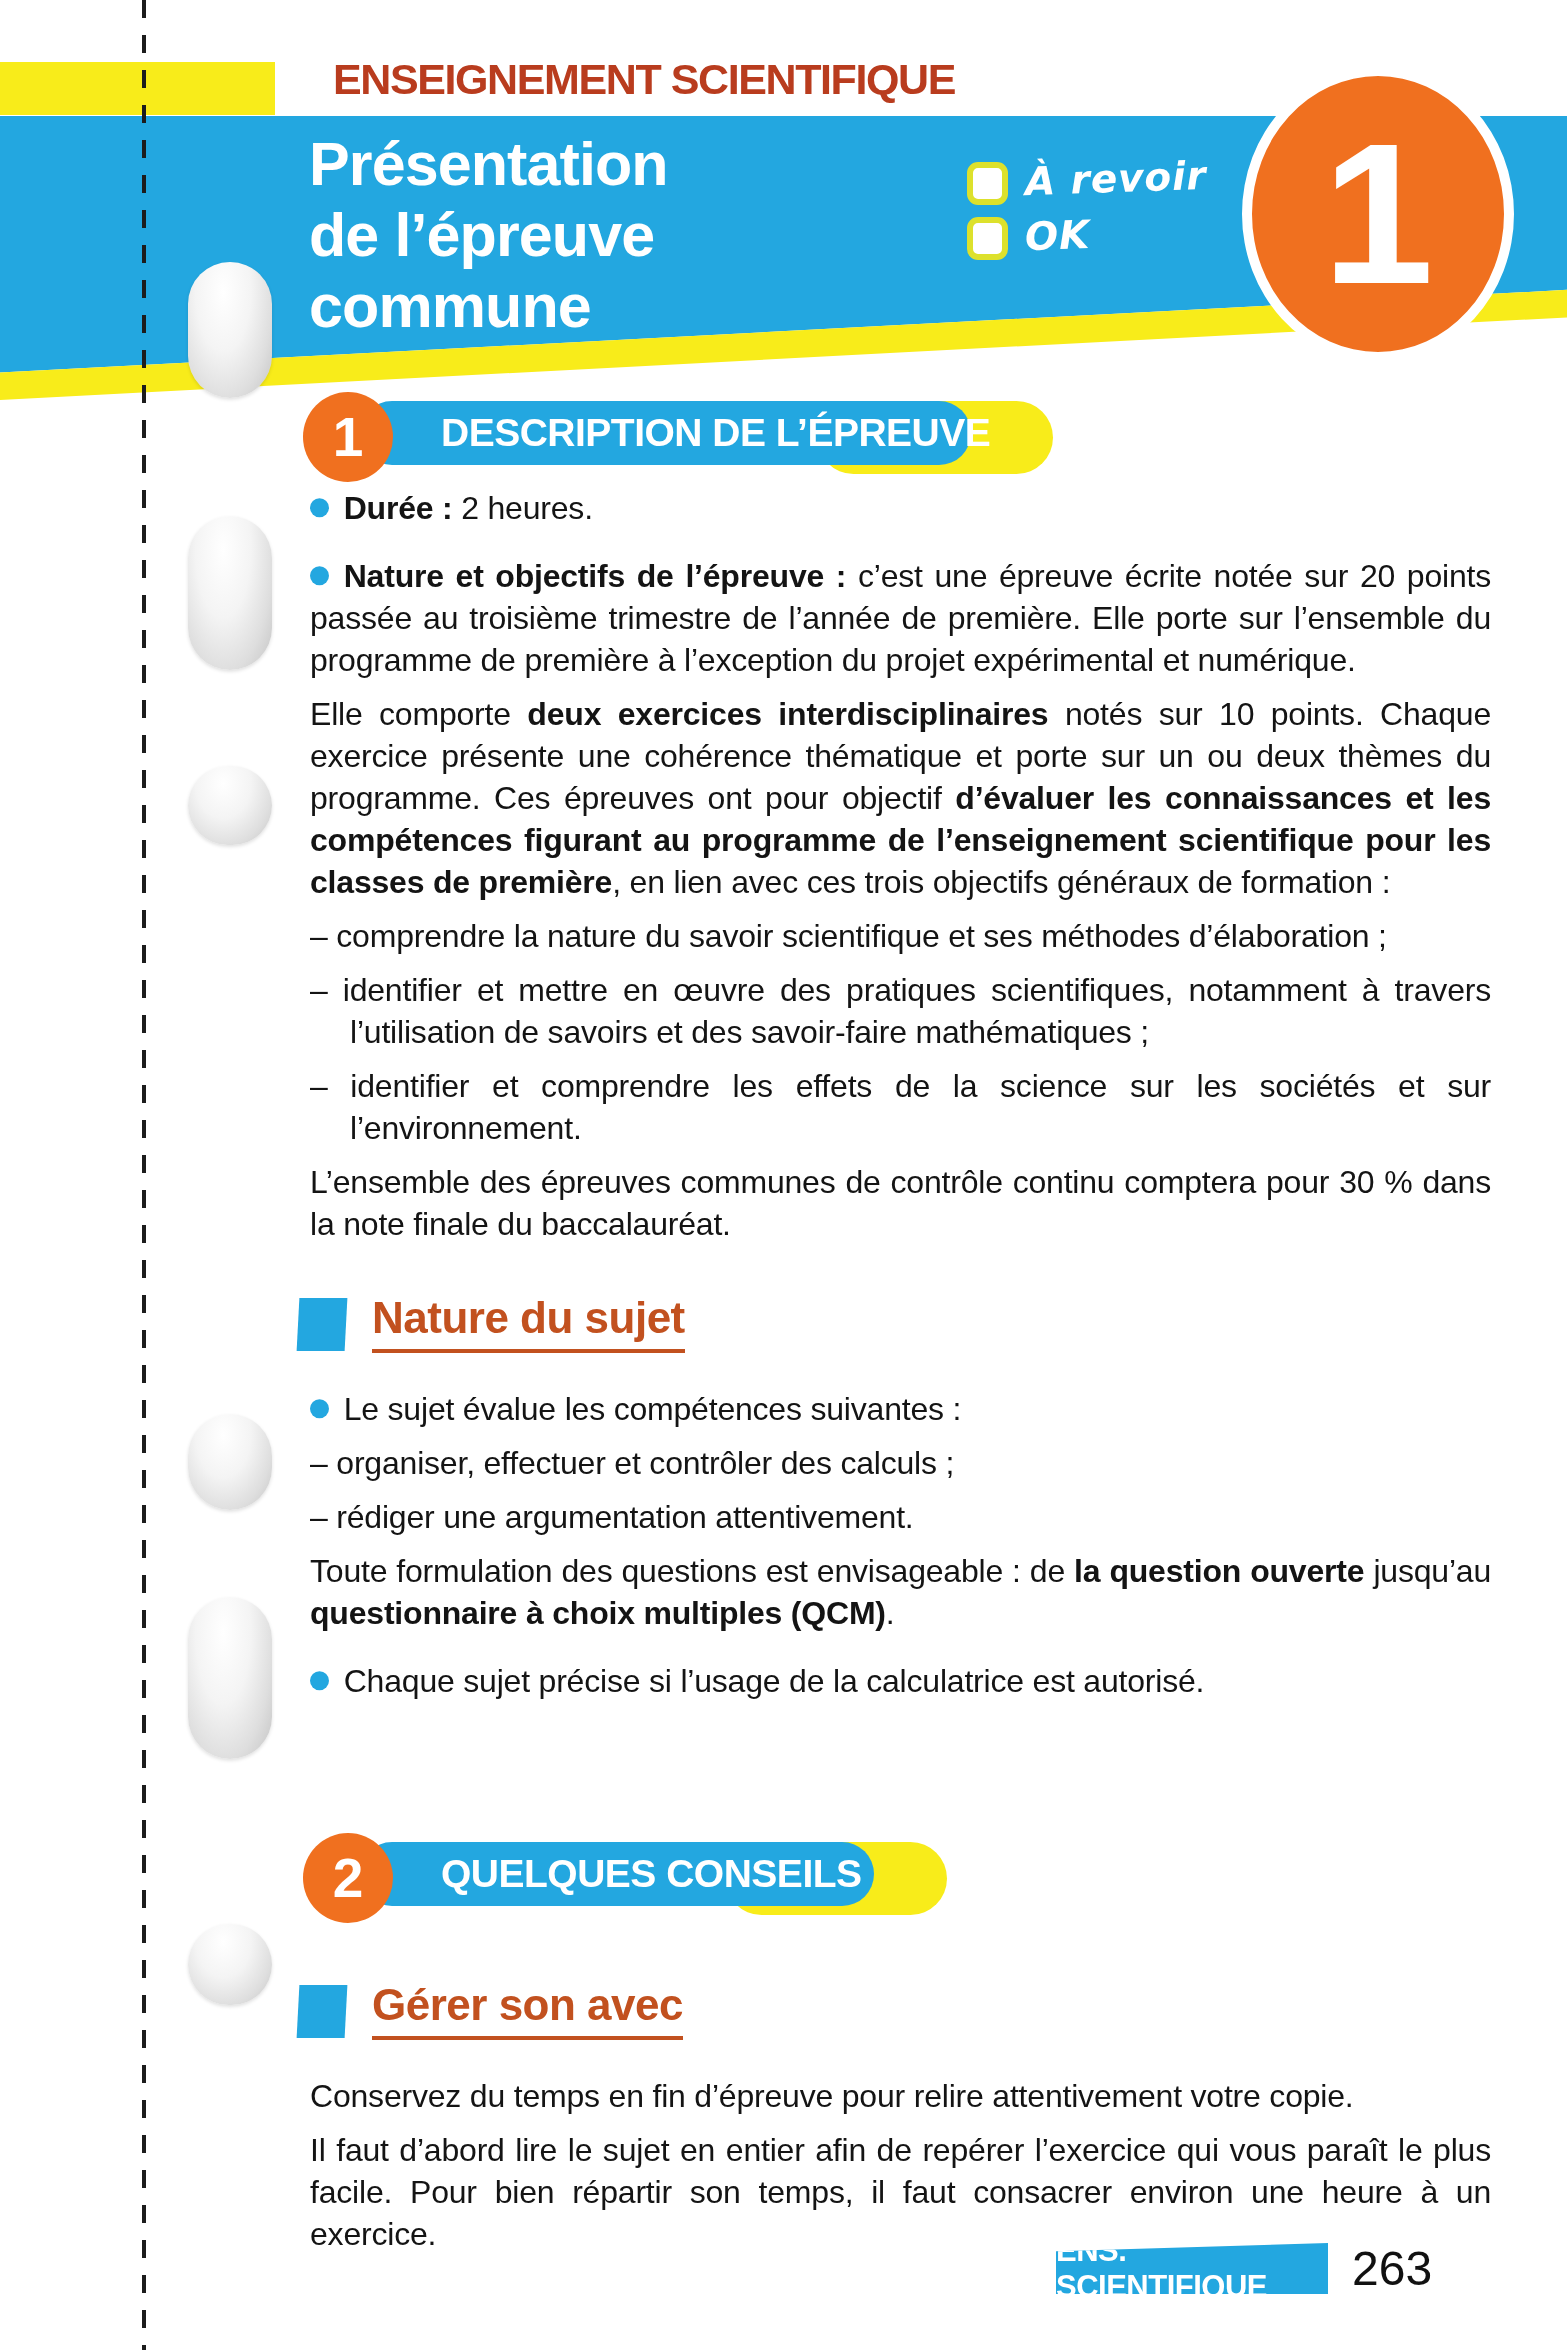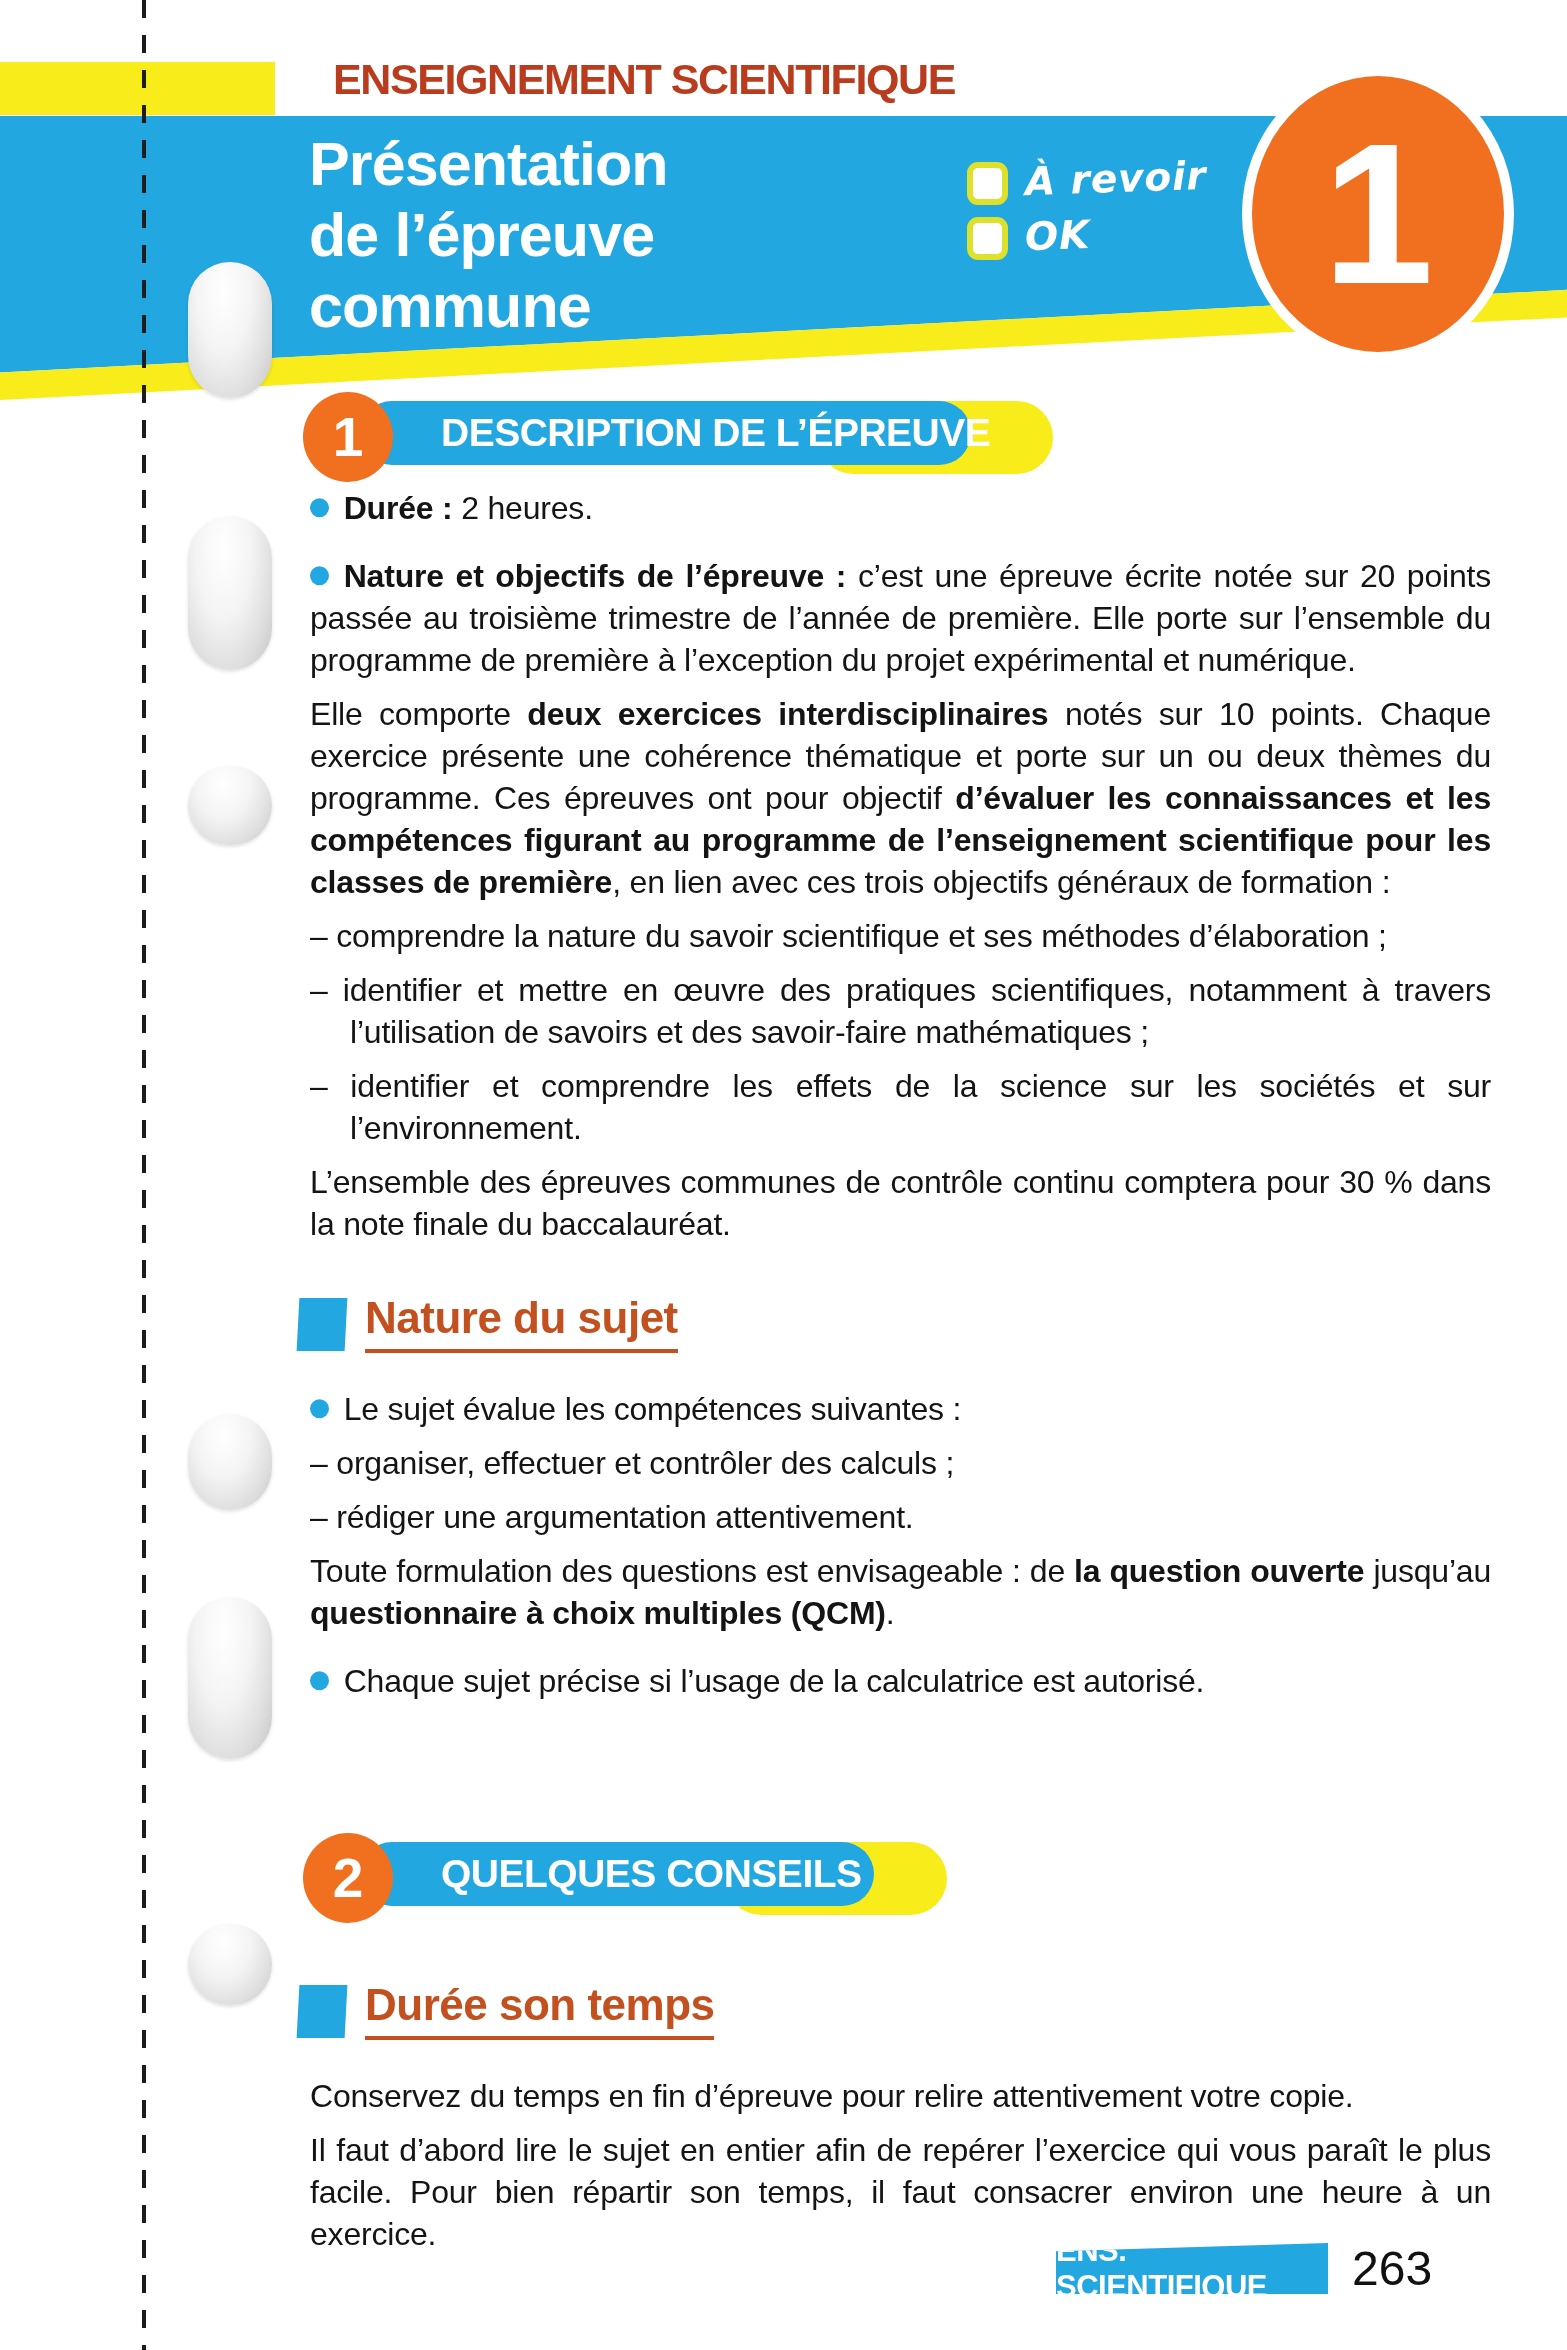--- a/index.html
+++ b/index.html
@@ -97,21 +97,21 @@
   #s2body{top:1932px}
   .para{margin:12px;text-align:justify;}
   .para.bullet{margin-top:26px;}
   .para.bullet:first-child{margin-top:0;}
   .para b{font-weight:700;}
   .dot{
     display:inline-block;width:19px;height:19px;border-radius:50%;
     background:#23a7e0;margin-right:14.7px;transform:translateY(-1.8px);
   }
   .para.dash{padding-left:40px;text-indent:-40px;}
-  .subhead{margin:51px 0 35px 0;display:flex;align-items:flex-end;gap:19px;}
+  .subhead{margin:51px 0 35px 0;display:flex;align-items:flex-end;gap:26px;}
   .sq{
     width:48px;height:53px;background:#23a7e0;flex:none;
     transform:skewX(-3deg);margin-bottom:1.8px;
   }
   .subhead-text{
     font-size:44px;font-weight:700;letter-spacing:-0.5px;color:#c2511f;
     border-bottom:4.6px solid #c2511f;padding-bottom:9.2px;line-height:1;white-space:nowrap;
   }
 
   
@@ -187,21 +187,21 @@
       <span>QUELQUES CONSEILS</span>
     </div>
     <div class="num">
       <span>2</span>
     </div>
   </div>
 
   <div class="flow" id="s2body">
       <div class="subhead">
         <span class="sq"></span>
-        <span class="subhead-text">Durée son temps</span>
+        <span class="subhead-text">Gérer son avec</span>
       </div>
       <p class="para plain"><span>Conservez du temps en fin d’épreuve pour relire attentivement votre copie.</span></p>
       <p class="para plain"><span>Il faut d’abord lire le sujet en entier afin de repérer l’exercice qui vous paraît le plus facile. Pour bien répartir son temps, il faut consacrer environ une heure à un exercice.</span></p>
     </div>
 
   <div class="footer-badge">
     <span>ENS. SCIENTIFIQUE</span>
   </div>
   <div class="page-num">263</div>
 

